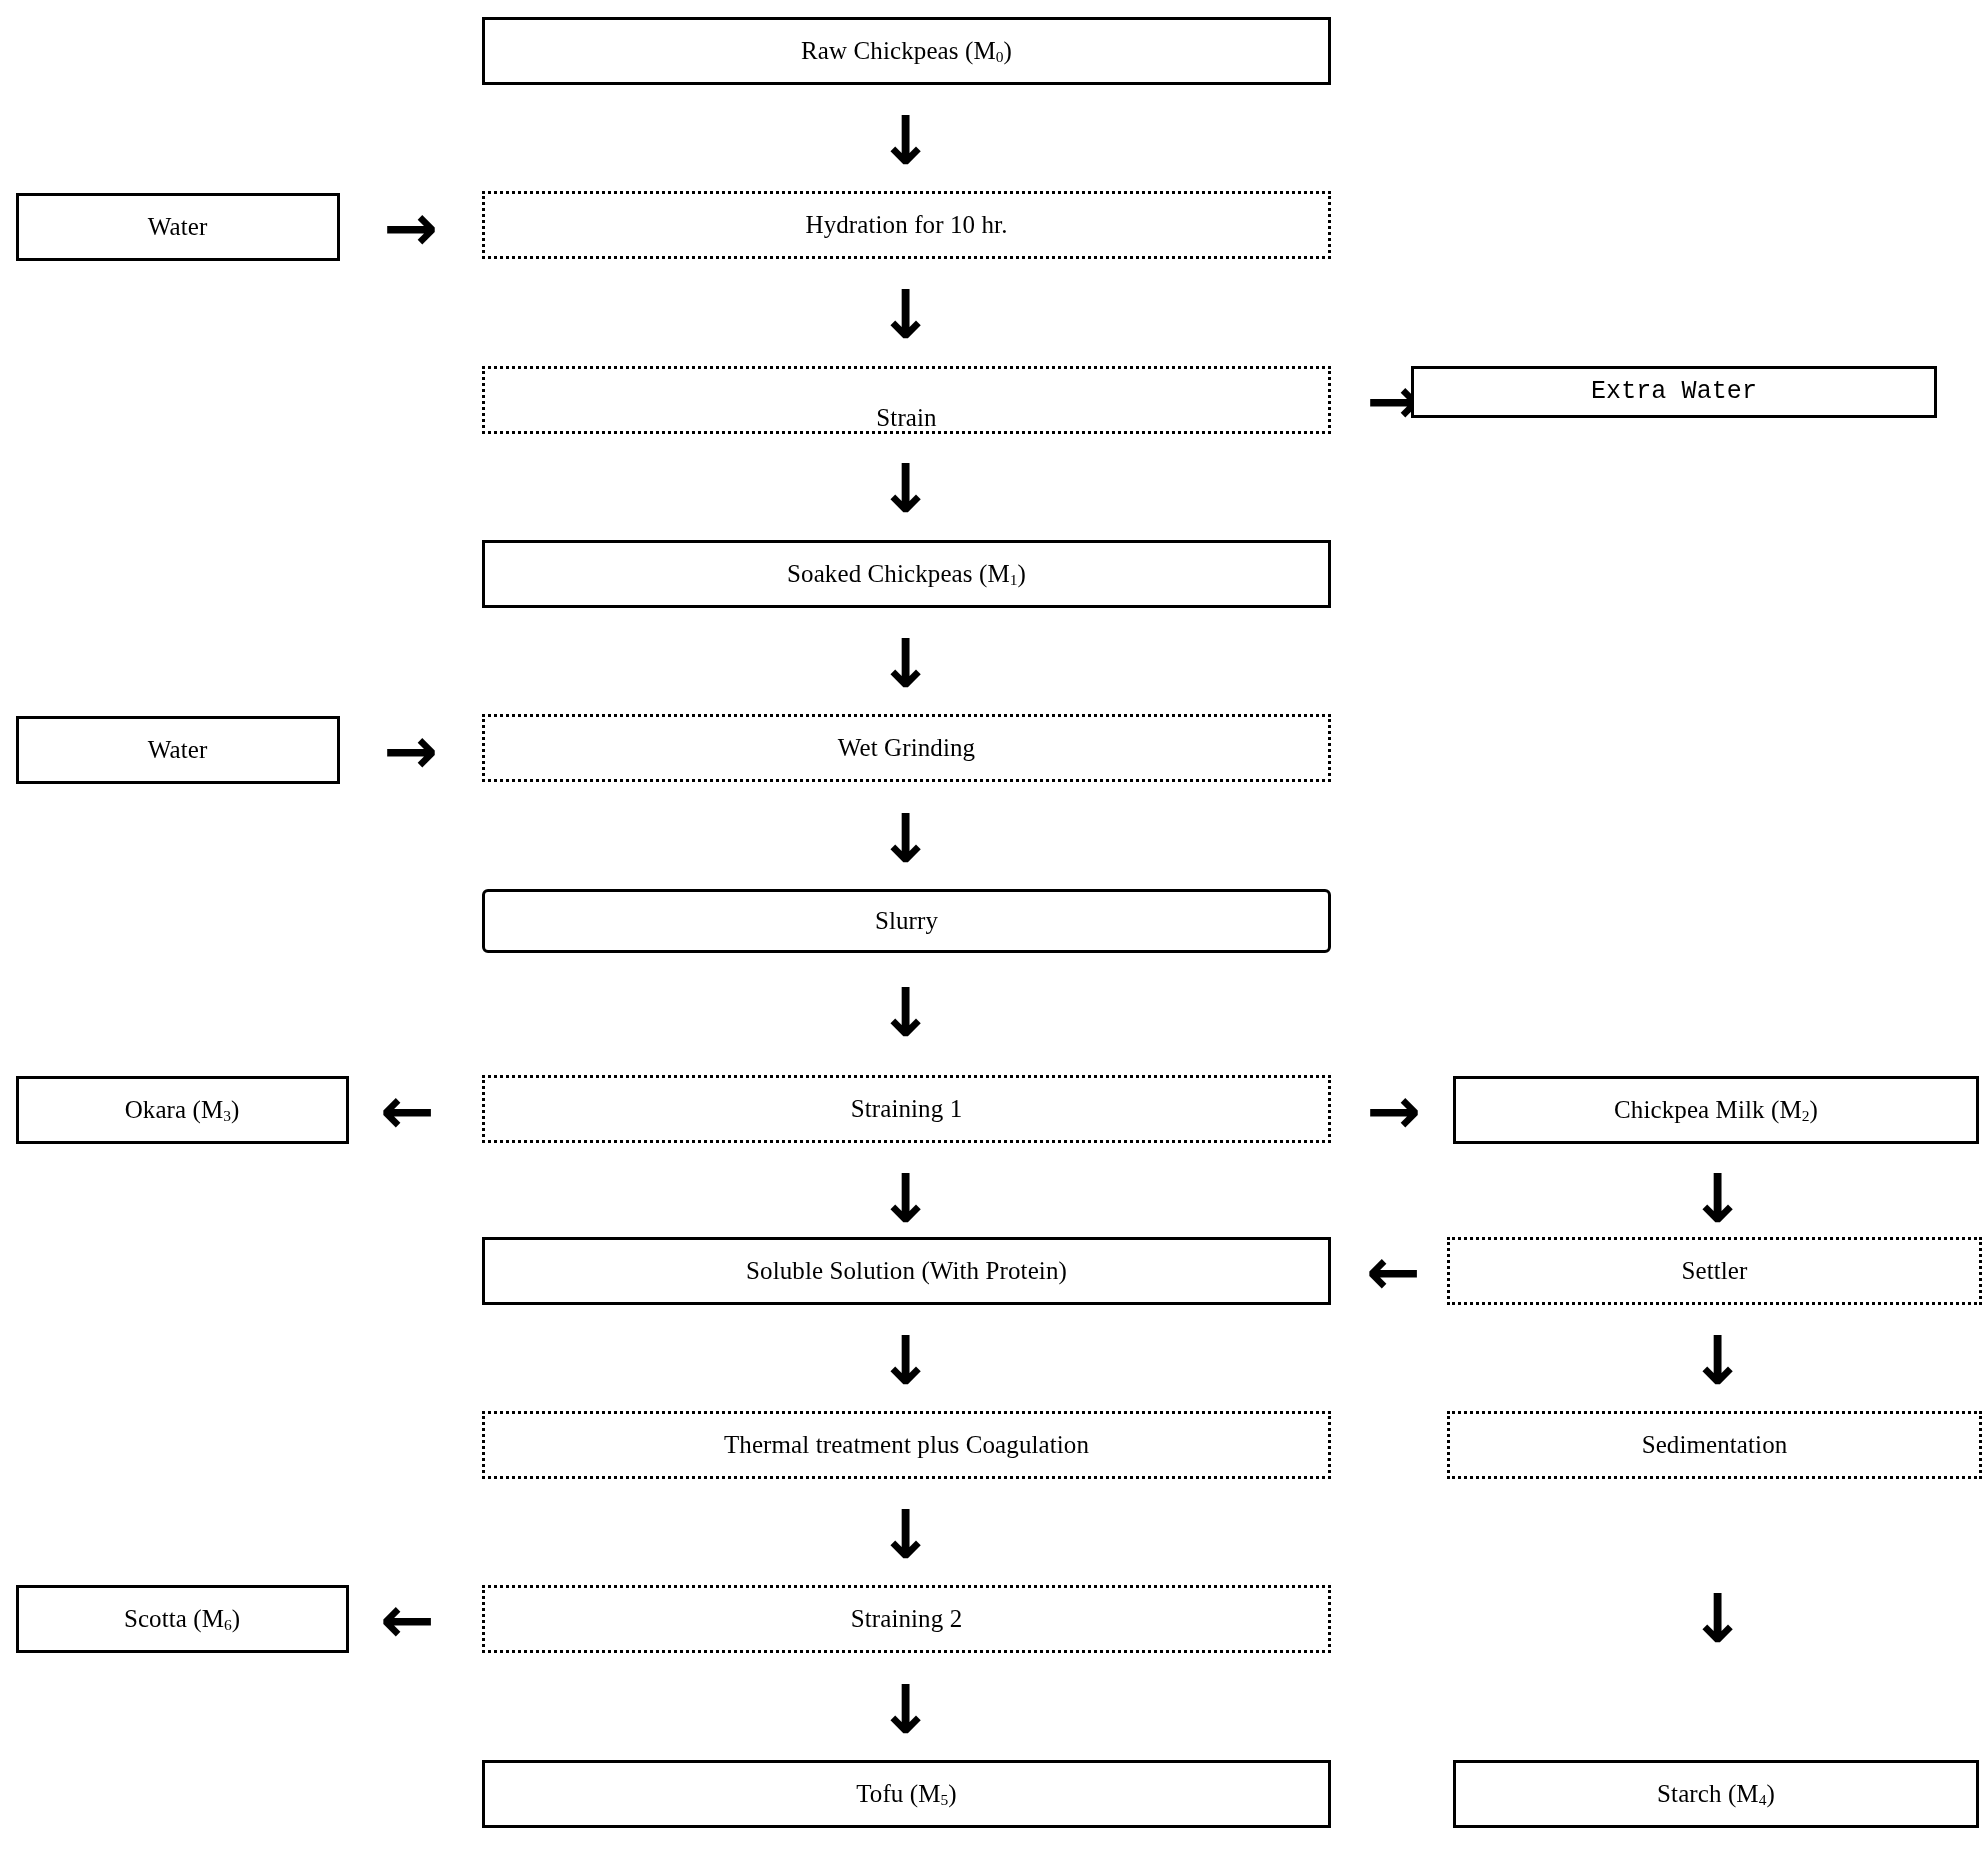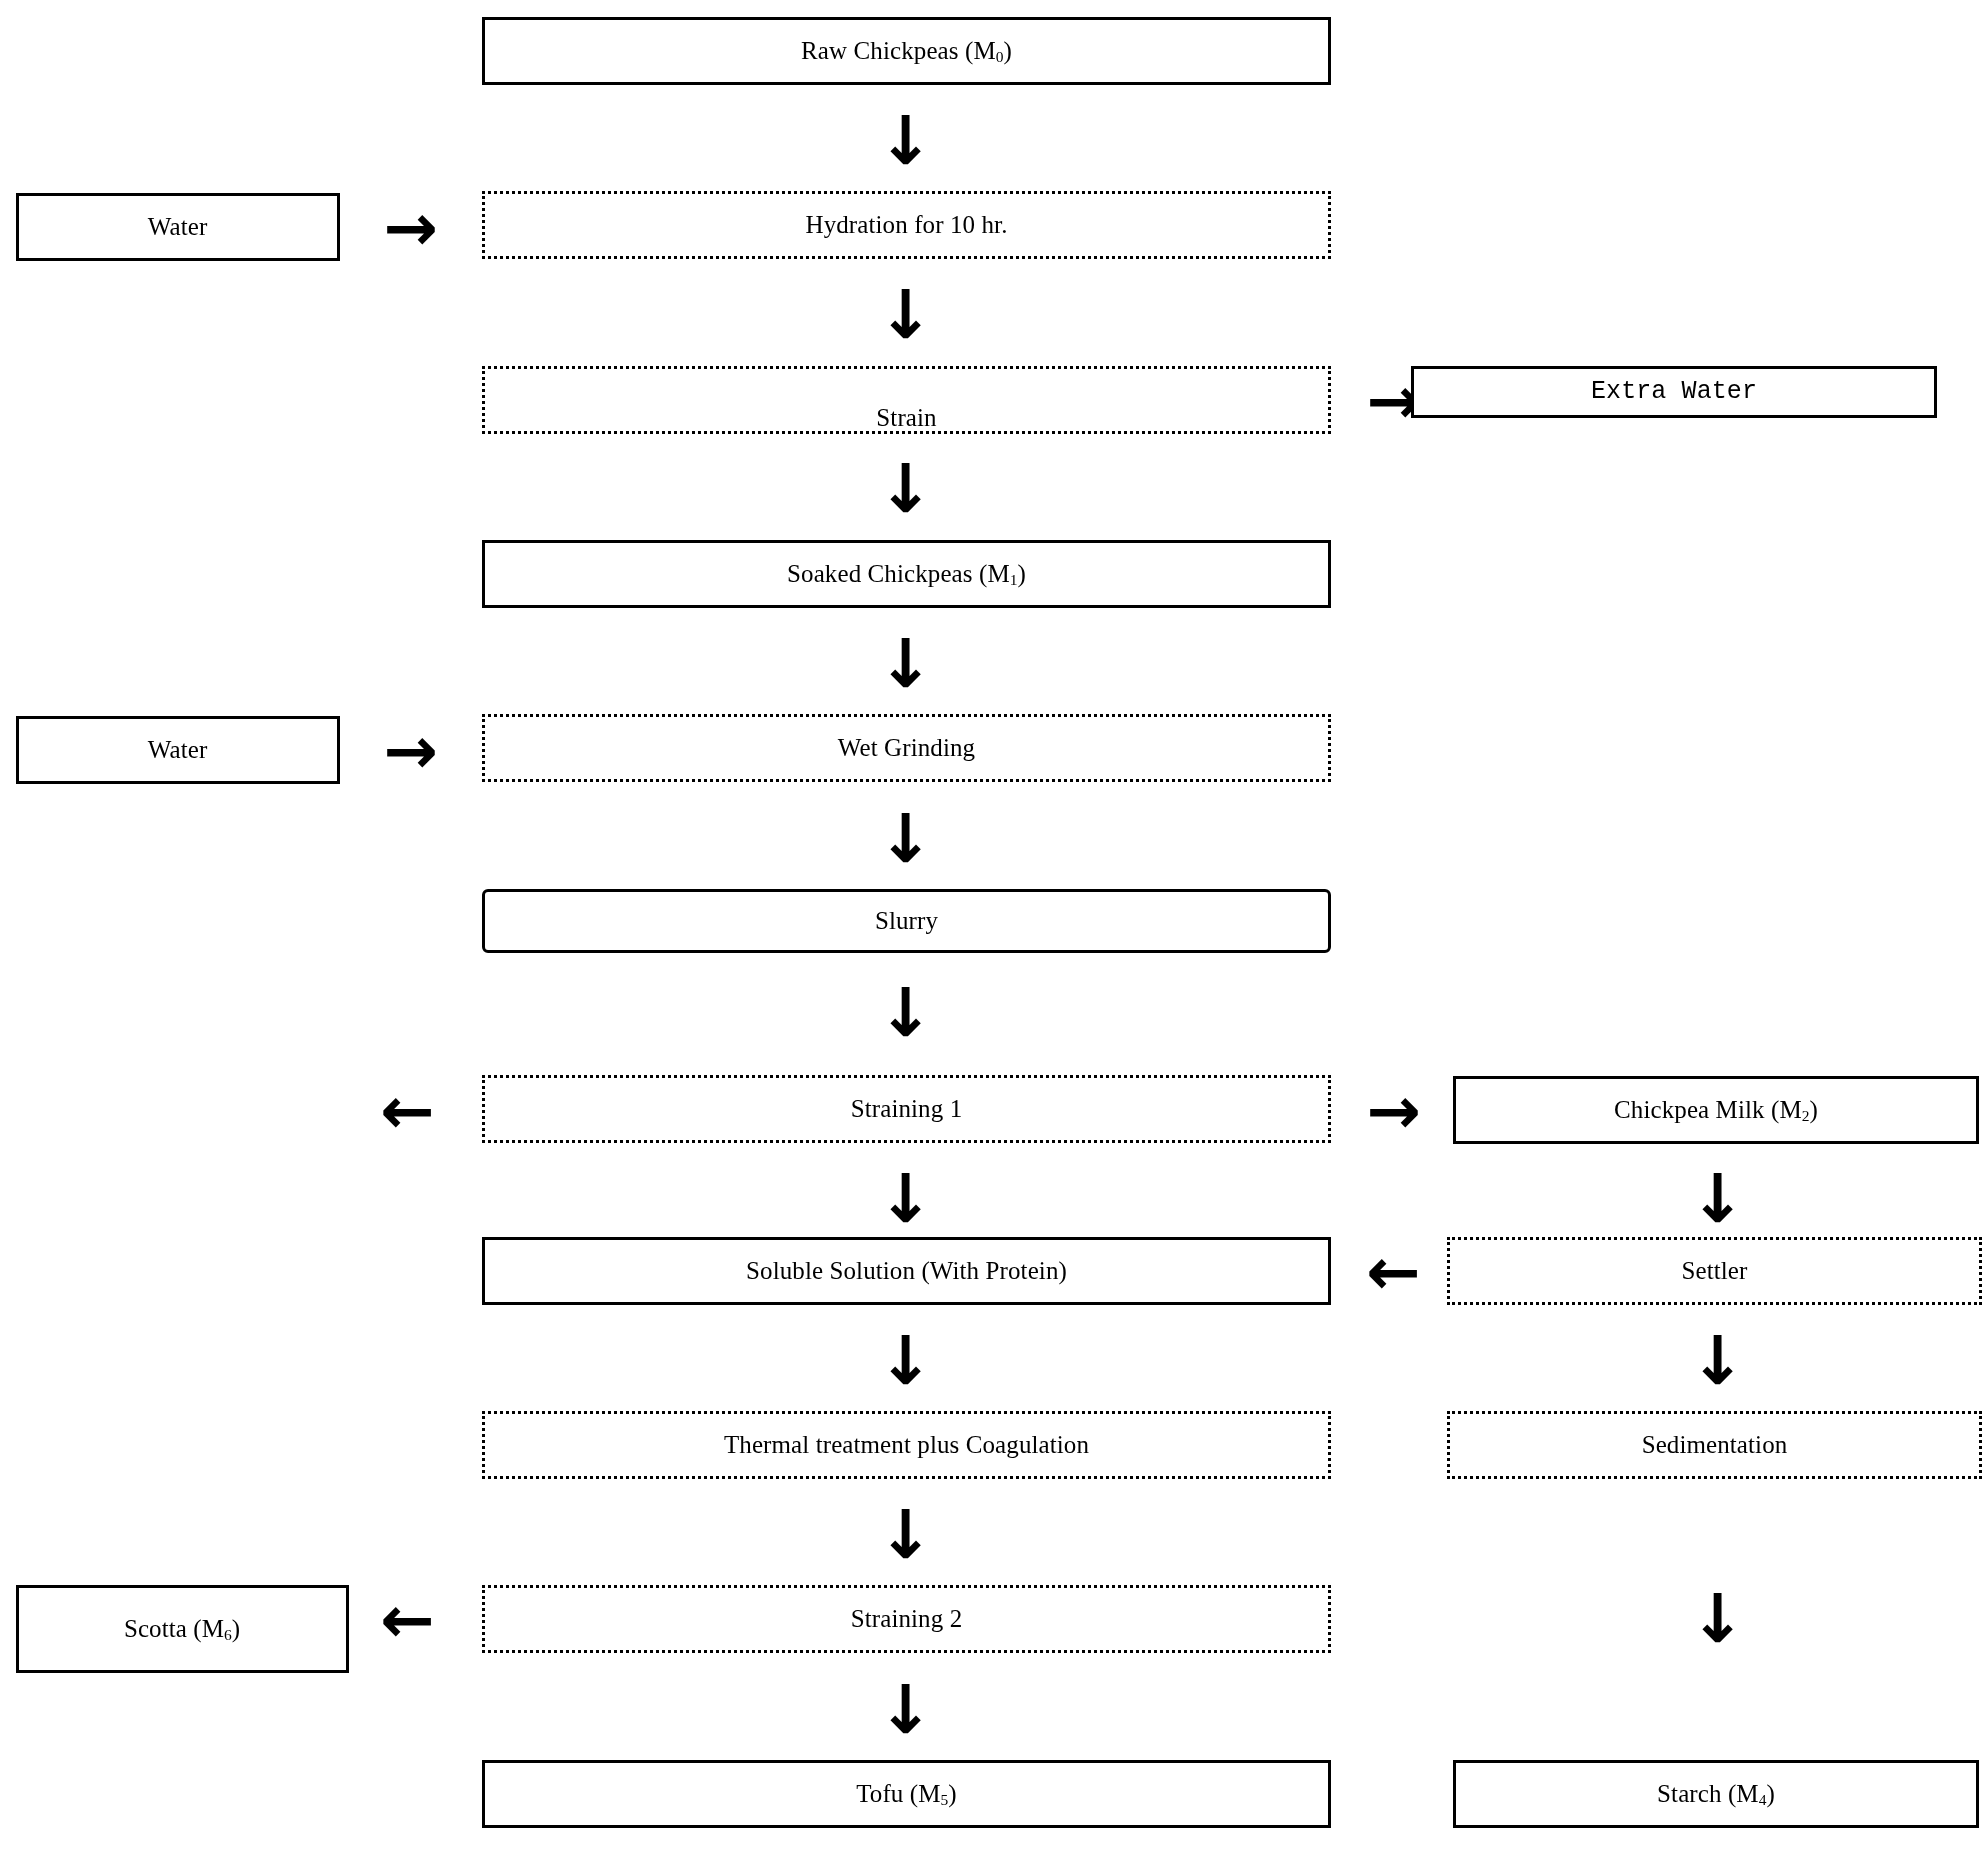--- a/index.html
+++ b/index.html
@@ -126,20 +126,25 @@
   </div>
 
   <div class="arrow down" style="left:868px; top:805px; width:75px; height:68px;">↓</div>
 
   <div class="box solid" style="left:482px; top:889px; width:849px; height:64px;border-radius:6px;">
     <span class="label">Slurry</span>
   </div>
 
   <div class="arrow down" style="left:868px; top:979px; width:75px; height:68px;">↓</div>
 
+  <div class="box solid" style="left:15.6px; top:1076px; width:333px; height:68px;">
+    <span class="label">
+      <span>Okara (M</span><sub>3</sub><span>)</span>
+    </span>
+  </div>
 
   <div class="arrow left" style="left:370px; top:1076px; width:75px; height:68px;">←</div>
 
   <div class="box dotted" style="left:482px; top:1075px; width:849px; height:68px;">
     <span class="label">Straining 1</span>
   </div>
 
   <div class="arrow right" style="left:1356px; top:1076px; width:75px; height:68px;">→</div>
 
   <div class="box solid" style="left:1453px; top:1076px; width:526px; height:68px;">
@@ -169,21 +174,21 @@
   <div class="box dotted" style="left:482px; top:1411px; width:849px; height:68px;">
     <span class="label">Thermal treatment plus Coagulation</span>
   </div>
 
   <div class="box dotted" style="left:1447px; top:1411px; width:535px; height:68px;">
     <span class="label">Sedimentation</span>
   </div>
 
   <div class="arrow down" style="left:868px; top:1501px; width:75px; height:68px;">↓</div>
 
-  <div class="box solid" style="left:15.6px; top:1585px; width:333px; height:88px;">
+  <div class="box solid" style="left:15.6px; top:1585px; width:333px; height:68px;">
     <span class="label">
       <span>Scotta (M</span><sub>6</sub><span>)</span>
     </span>
   </div>
 
   <div class="arrow left" style="left:370px; top:1585px; width:75px; height:68px;">←</div>
 
   <div class="box dotted" style="left:482px; top:1585px; width:849px; height:68px;">
     <span class="label">Straining 2</span>
   </div>

